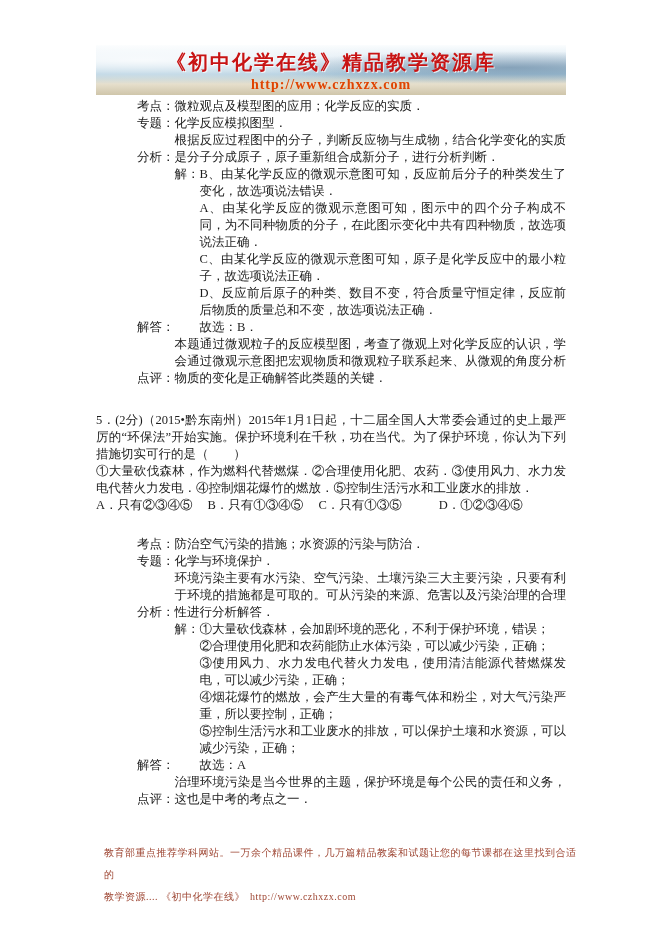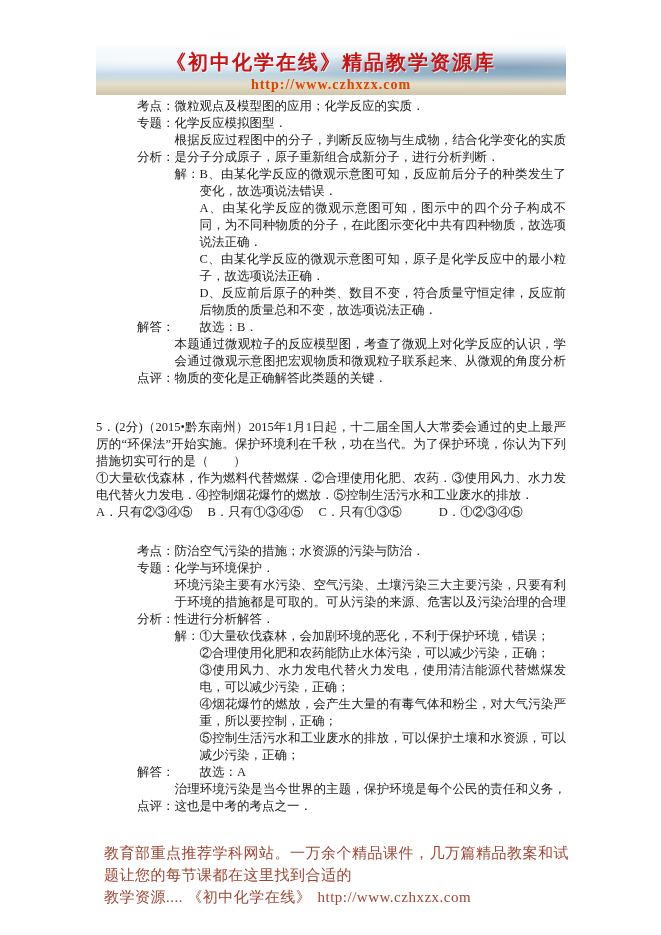--- a/index.html
+++ b/index.html
@@ -39,32 +39,32 @@
   
   .doc { margin-top:3px; font-size:12.5px; line-height:17px; }
   .row { display:flex; align-items:flex-end;margin-left:41px; }
   .lbl { flex:0 0 auto; white-space:nowrap; }
   .val { flex:1 1 auto; text-align:justify; }
   .val p { text-align:justify; }
   .jie-flex { display:flex; align-items:flex-start; }
   .jie-prefix { flex:0 0 auto; white-space:nowrap; }
   .jie-body { flex:1 1 auto; }
 
-  .question { margin-top:32px; }
+  .question { margin-top:25px; }
   .question p { text-align:justify; }
   .opts { display:flex; white-space:nowrap; }
   .opt { margin-right:15px;text-align:right; }
   .opt-d { margin-left:22px; }
 
   .section2 { margin-top:22px; }
 
   
   .footer {
     position:absolute; left:104px; top:842px; width:480px;
-    font-size:15px; line-height:22px;
+    font-size:10px; line-height:22px;
     color:#9e4633;
     letter-spacing:0.5px;
   }
   .footer .site { font-weight:normal; }
   .footer .furl { margin-left:2px; }
 </style>
 </head>
 <body>
 
 <div class="page">

